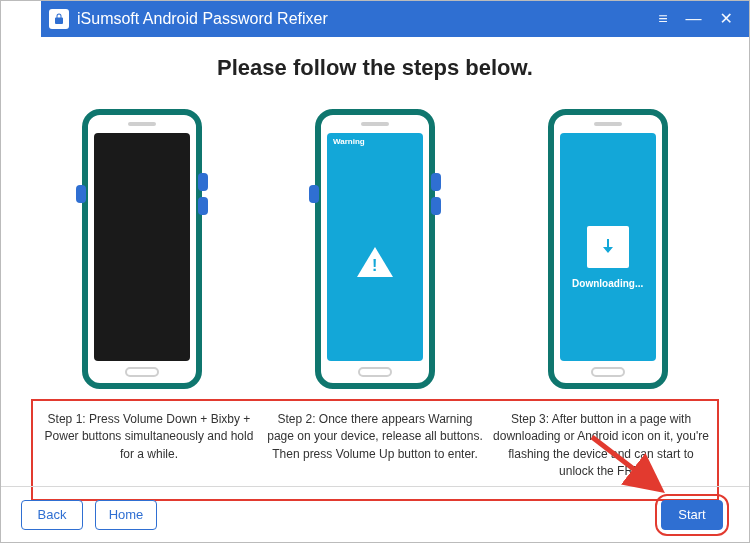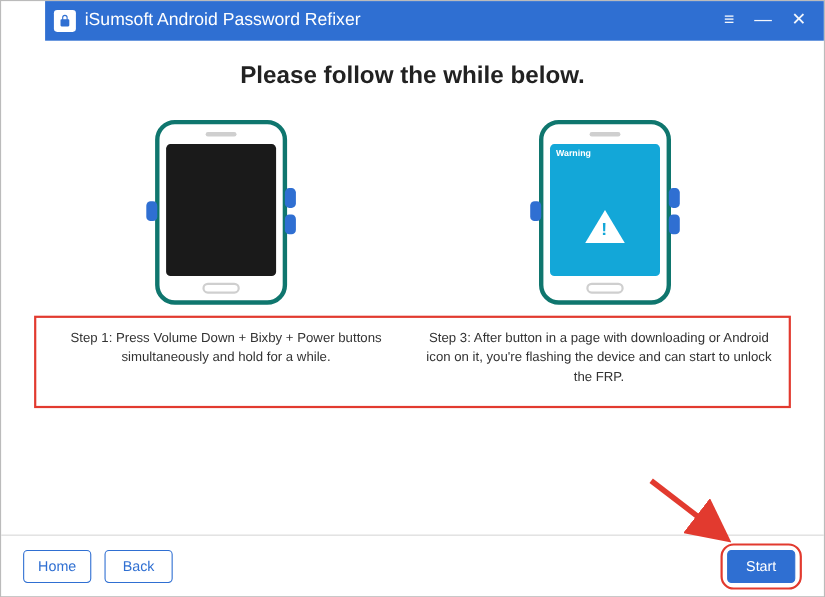--- a/index.html
+++ b/index.html
@@ -63,22 +63,22 @@
     gap: 10px;
   }
   .step {
     flex: 1;
     display: flex;
     flex-direction: column;
     align-items: center;
   }
   .phone {
     width: 120px;
-    height: 168px;
-    border: 4px solid #0f766e;
+    height: 280px;
+    border: 6px solid #0f766e;
     border-radius: 18px;
     position: relative;
     background: #fff;
     display: flex;
     flex-direction: column;
   }
   .phone::before {
     
     content: "";
     position: absolute;
@@ -237,21 +237,21 @@
   </div>
   <div class="title">iSumsoft Android Password Refixer</div>
   <div class="win-controls">
     <span>≡</span>
     <span>—</span>
     <span>✕</span>
   </div>
 </div>
 
 <div class="content">
-  <div class="headline">Please follow the while below.</div>
+  <div class="headline">Please follow the steps below.</div>
 
   <div class="steps">
 
     <div class="step">
       <div class="phone">
         <span class="btn-left"></span>
         <span class="btn-right"></span>
         <span class="btn-right2"></span>
         <div class="phone-screen screen-black"></div>
         <div class="phone-home"></div>
@@ -264,31 +264,45 @@
         <span class="btn-right"></span>
         <span class="btn-right2"></span>
         <div class="phone-screen screen-blue">
           <div class="warning-label">Warning</div>
           <div class="tri"></div>
         </div>
         <div class="phone-home"></div>
       </div>
     </div>
 
+    <div class="step">
+      <div class="phone">
+        <div class="phone-screen screen-blue screen-blue3">
+          <div class="dl-box">
+            <svg viewBox="0 0 24 24">
+              <path fill="#13a7d8" d="M11 4h2v8h4l-5 6-5-6h4z"></path>
+            </svg>
+          </div>
+          <div class="dl-text">Downloading...</div>
+        </div>
+        <div class="phone-home"></div>
+      </div>
+    </div>
   </div>
 
   <div class="descs">
     <div class="desc">Step 1: Press Volume Down + Bixby + Power buttons simultaneously and hold for a while.</div>
+    <div class="desc">Step 2: Once there appears Warning page on your device, release all buttons. Then press Volume Up button to enter.</div>
     <div class="desc">Step 3: After button in a page with downloading or Android icon on it, you're flashing the device and can start to unlock the FRP.</div>
   </div>
 </div>
 
 <div class="footer">
+  <div class="btn btn-outline">Back</div>
   <div class="btn btn-outline">Home</div>
-  <div class="btn btn-outline">Back</div>
   <div class="spacer"></div>
   <div class="btn-primary-wrap">
     <div class="btn btn-primary">Start</div>
   </div>
 </div>
 
 <svg class="annot-arrow" viewBox="0 0 90 70">
   <defs>
     <marker id="ah" markerWidth="8" markerHeight="8" refX="6" refY="4" orient="auto">
       <path d="M0,0 L8,4 L0,8 z" fill="#e23a2f"></path>

